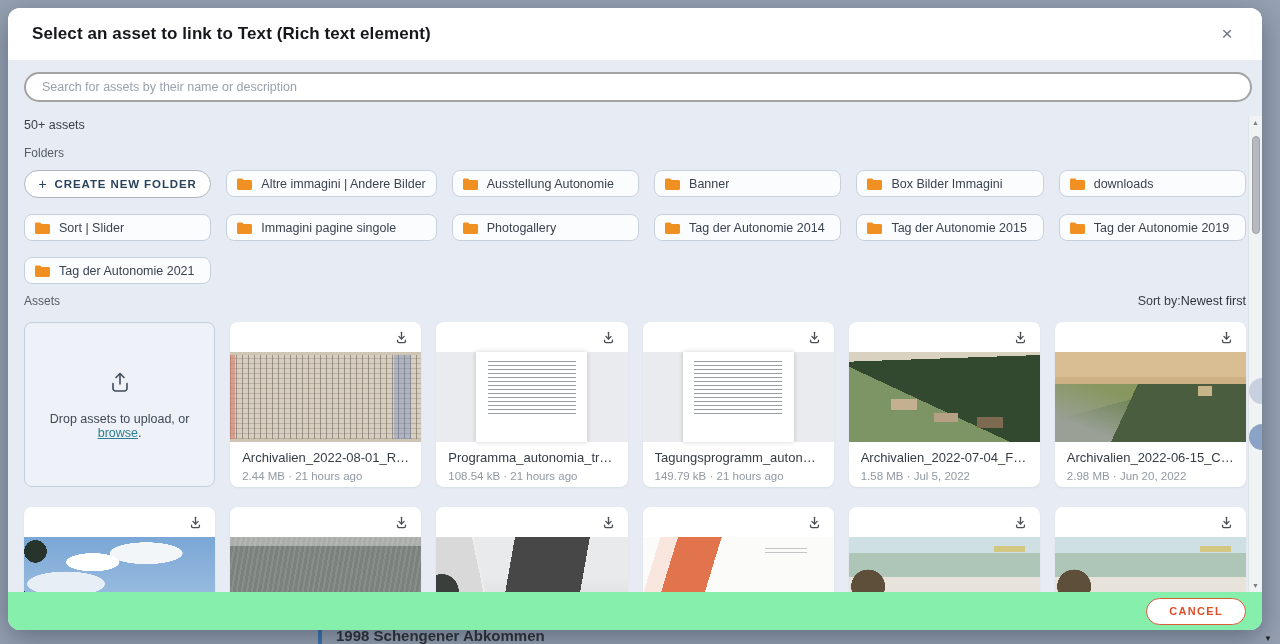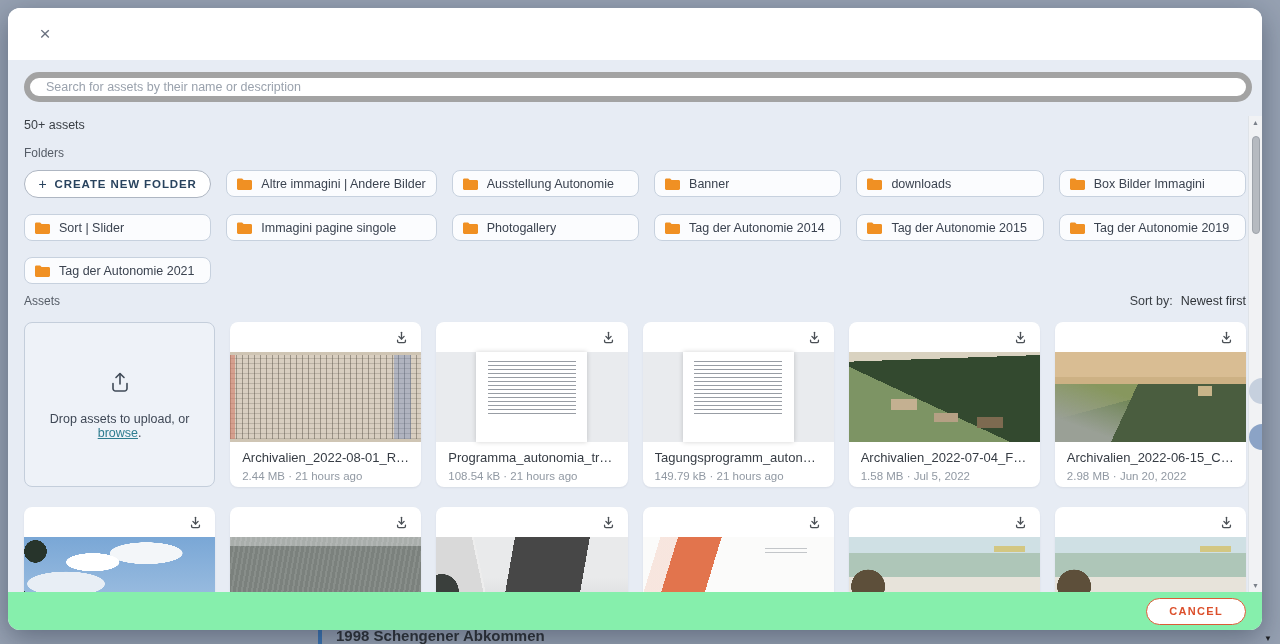--- a/index.html
+++ b/index.html
@@ -35,21 +35,21 @@
   .modal-title { font-size:17px; font-weight:700; color:#16181b; letter-spacing:.1px; }
   .close-btn {
     width:26px; height:26px; border:none; background:transparent; cursor:pointer;
     font-size:19px; color:#6b7280; line-height:26px; text-align:center; padding:0;
   }
 
   .modal-body { flex:1 1 auto; background:#e7ecf4; position:relative; overflow:hidden; }
 
   .search-row { padding:12px 10px 0 16px; }
   .search-input {
-    width:100%; height:30px; border:6px solid #a3a3a3; border-radius:15px;
+    width:100%; height:30px; border:2px solid #a3a3a3; border-radius:15px;
     background:#fff; padding:8px 16px; font-size:12.5px; color:#333; outline:none;
     font-family:"Liberation Sans", sans-serif;
   }
   .search-input::placeholder { color:#9aa2ad; }
 
   .results-count { margin:16px 0 0 16px; font-size:12.5px; color:#3a3f45; }
   .section-label { margin:14px 0 0 16px; font-size:12px; color:#555c66; }
 
   .folders-grid {
     display:grid; grid-template-columns:repeat(6,1fr);
@@ -68,21 +68,21 @@
   }
   .folder-chip .chip-label {
     font-size:12.5px; color:#3b4350; white-space:nowrap; overflow:hidden; text-overflow:ellipsis;
   }
   .folder-ico { flex:0 0 auto; display:flex; }
 
   .assets-header {
     display:flex; justify-content:space-between; align-items:flex-end;
     margin:10px 16px 0 16px;
   }
-  .sort-wrap { font-size:12.5px; color:#3a3f45; display:flex; gap:8px; }
+  .sort-wrap { font-size:12.5px; color:#3a3f45; display:flex; }
   .sort-value { color:#2f3338; cursor:pointer; }
 
   .assets-grid {
     display:grid; grid-template-columns:repeat(6,1fr);
     gap:20px 15px; margin:14px 16px 0 16px;
   }
   .dropzone {
     height:165px; border:1px solid #c4cedb; border-radius:8px; background:#eef2f8;
     display:flex; flex-direction:column; align-items:center; justify-content:center; gap:16px;
     font-size:12.5px; color:#3f4856; text-align:center; padding:0 10px;
@@ -217,20 +217,21 @@
 
 <div class="backdrop-heading">
   <div class="accent-bar"></div>
   <div class="heading-text">1998 Schengener Abkommen</div>
 </div>
 <div class="page-scroll-caret">▼</div>
 
 <div class="modal">
 
   <div class="modal-header">
+    <div class="modal-title">Select an asset to link to Text (Rich text element)</div>
     <button class="close-btn">×</button>
   </div>
 
   <div class="modal-body">
 
     <div class="search-row">
       <input class="search-input" type="text" placeholder="Search for assets by their name or description" style="">
     </div>
 
     <div class="results-count">50+ assets</div>
@@ -266,29 +267,29 @@
             </svg>
           </span>
         <span class="chip-label">Banner</span>
       </div>
       <div class="folder-chip">
         <span class="folder-ico">
             <svg width="15" height="12" viewBox="0 0 15 12">
               <path d="M0 1.8C0 1 .6.4 1.4.4h3.7l1.5 1.7h7c.8 0 1.4.6 1.4 1.4v7.1c0 .8-.6 1.4-1.4 1.4H1.4C.6 12 0 11.4 0 10.6z" fill="#F09023"></path>
             </svg>
           </span>
+        <span class="chip-label">Box Bilder Immagini</span>
+      </div>
+      <div class="folder-chip">
+        <span class="folder-ico">
+            <svg width="15" height="12" viewBox="0 0 15 12">
+              <path d="M0 1.8C0 1 .6.4 1.4.4h3.7l1.5 1.7h7c.8 0 1.4.6 1.4 1.4v7.1c0 .8-.6 1.4-1.4 1.4H1.4C.6 12 0 11.4 0 10.6z" fill="#F09023"></path>
+            </svg>
+          </span>
         <span class="chip-label">downloads</span>
-      </div>
-      <div class="folder-chip">
-        <span class="folder-ico">
-            <svg width="15" height="12" viewBox="0 0 15 12">
-              <path d="M0 1.8C0 1 .6.4 1.4.4h3.7l1.5 1.7h7c.8 0 1.4.6 1.4 1.4v7.1c0 .8-.6 1.4-1.4 1.4H1.4C.6 12 0 11.4 0 10.6z" fill="#F09023"></path>
-            </svg>
-          </span>
-        <span class="chip-label">Box Bilder Immagini</span>
       </div>
       <div class="folder-chip">
         <span class="folder-ico">
             <svg width="15" height="12" viewBox="0 0 15 12">
               <path d="M0 1.8C0 1 .6.4 1.4.4h3.7l1.5 1.7h7c.8 0 1.4.6 1.4 1.4v7.1c0 .8-.6 1.4-1.4 1.4H1.4C.6 12 0 11.4 0 10.6z" fill="#F09023"></path>
             </svg>
           </span>
         <span class="chip-label">Sort | Slider</span>
       </div>
       <div class="folder-chip">

